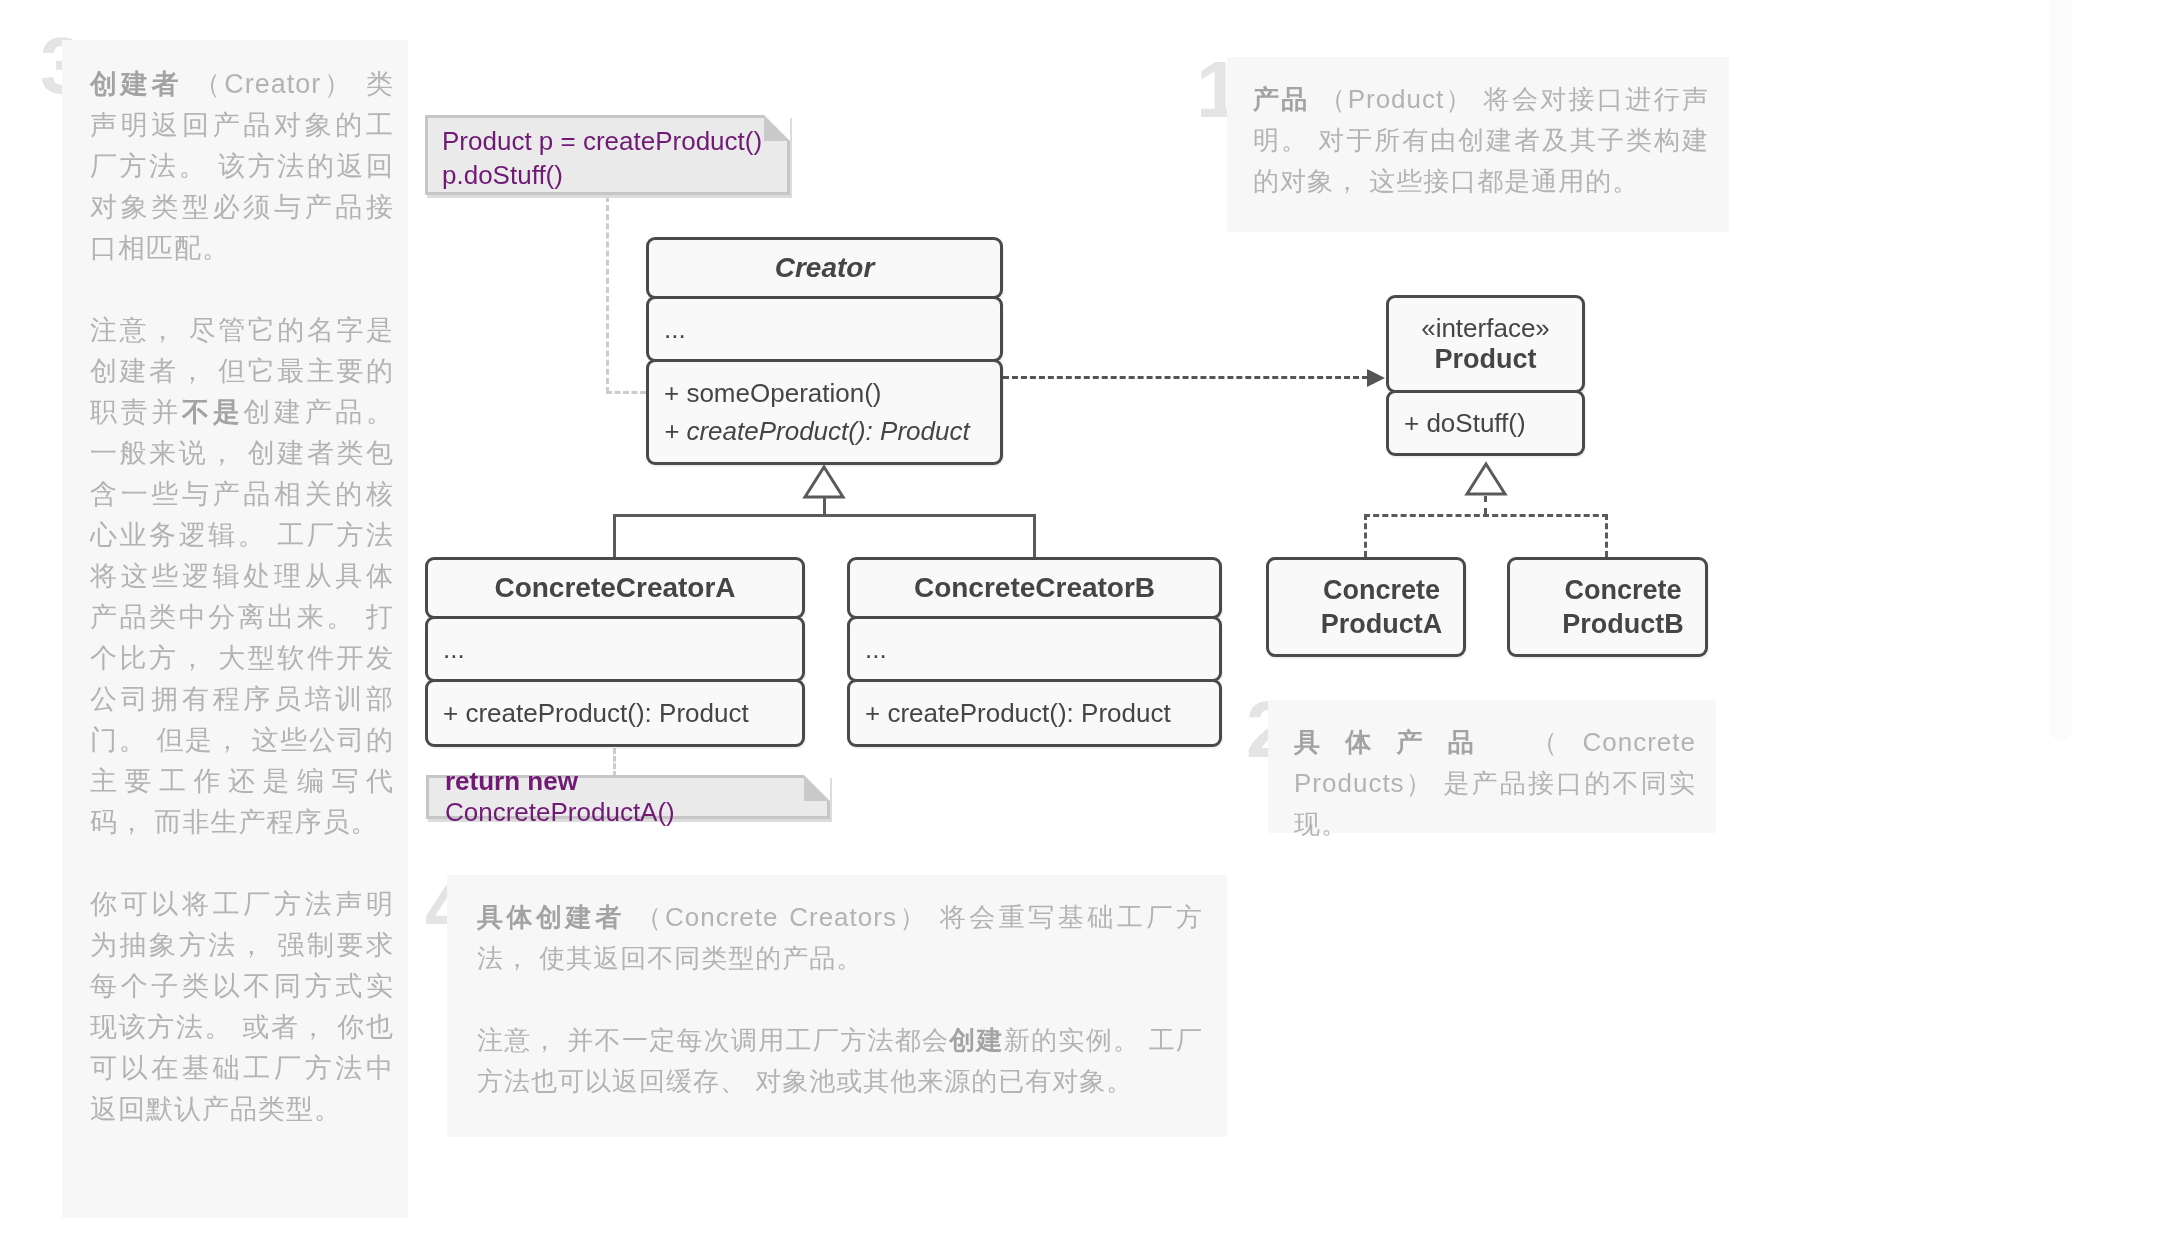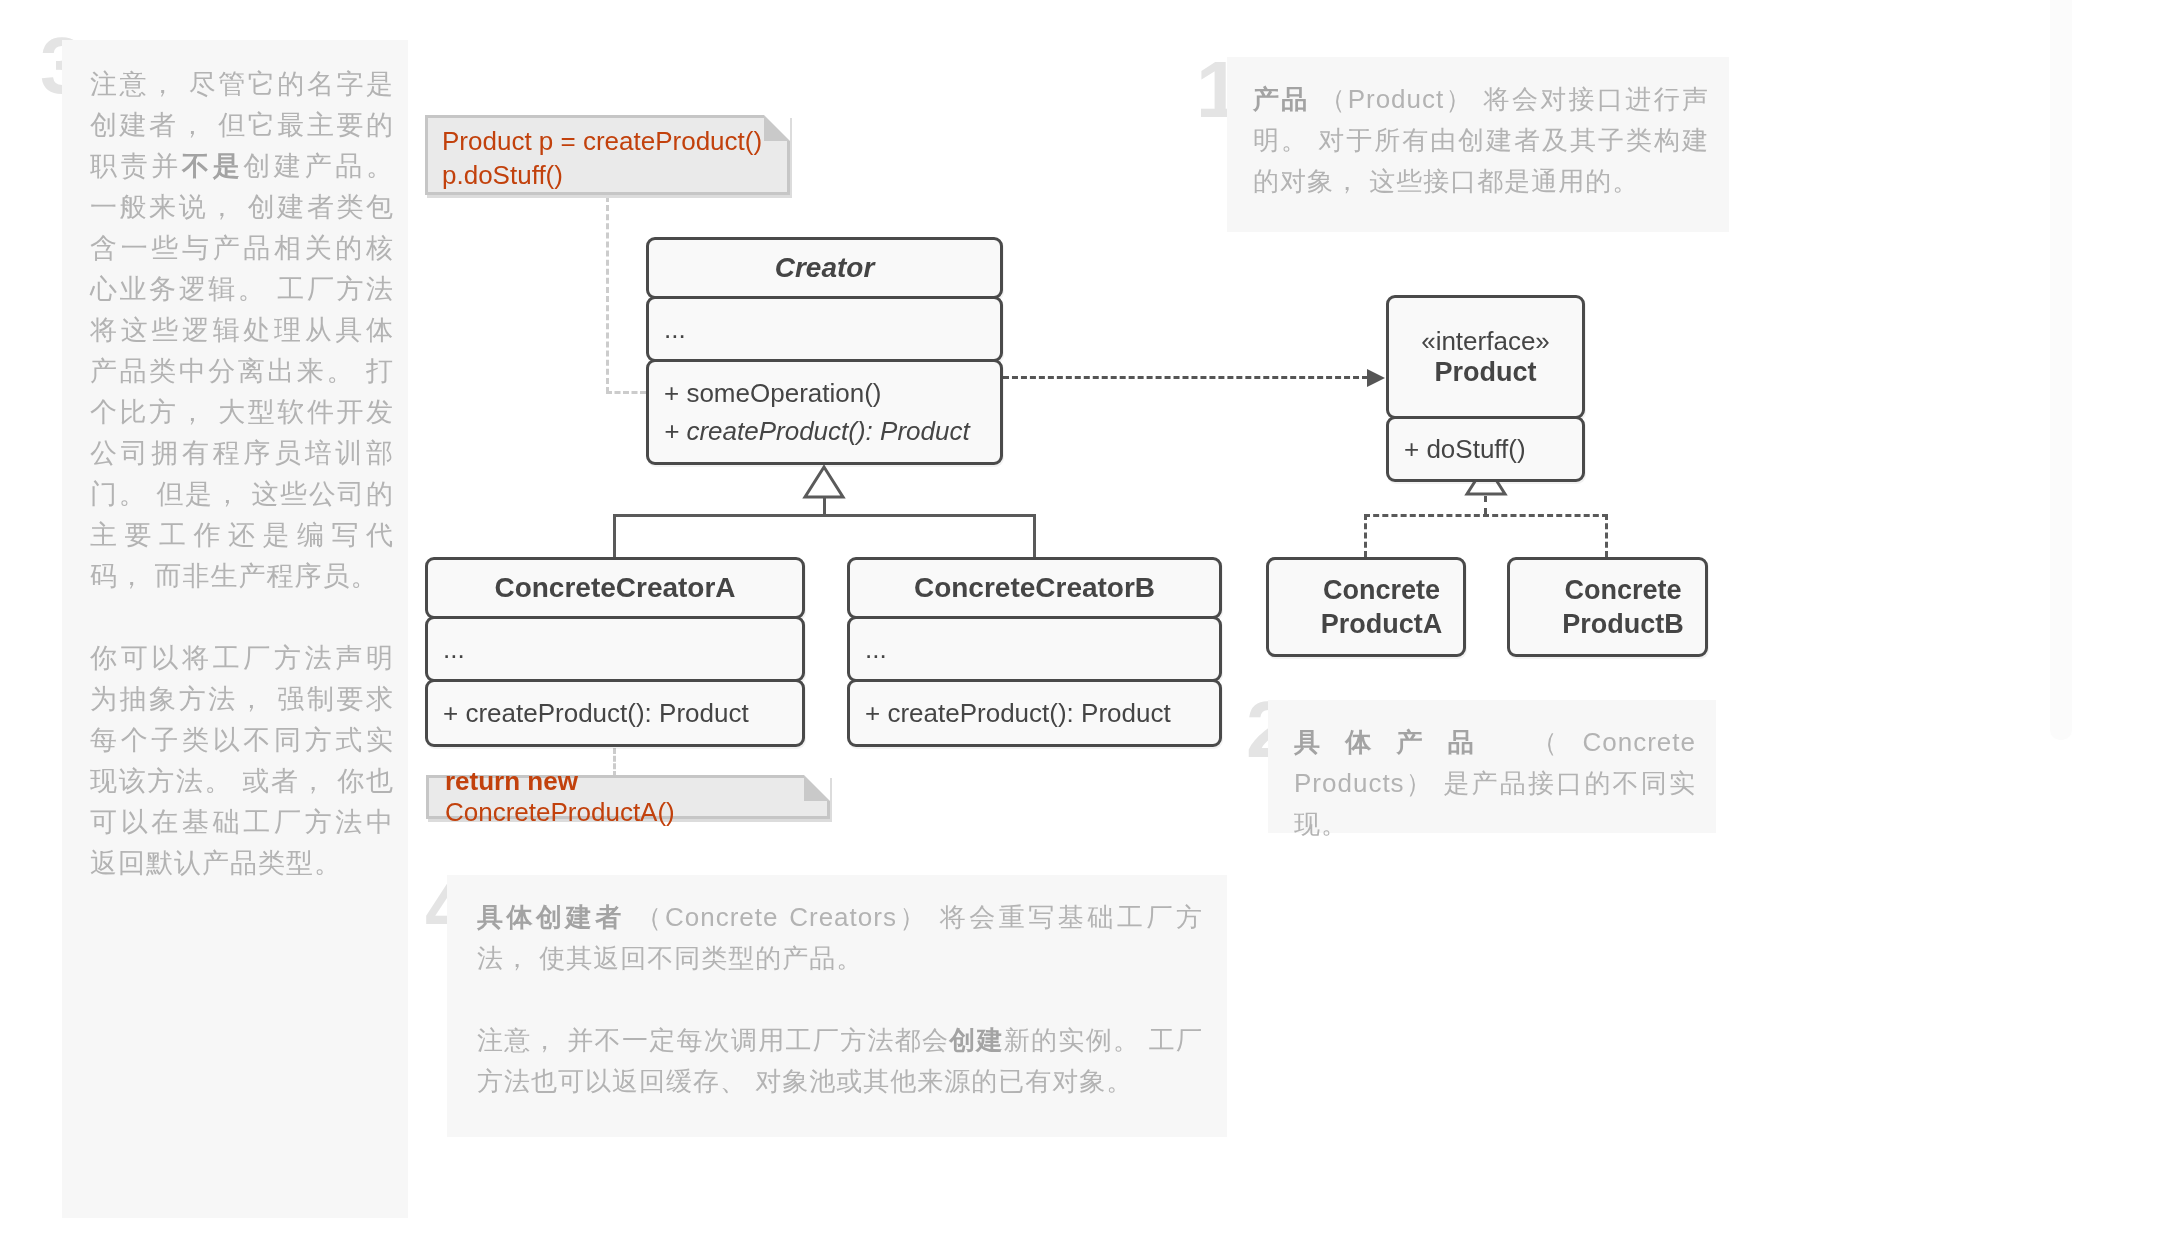--- a/index.html
+++ b/index.html
@@ -28,40 +28,40 @@
   .uml { position:absolute; z-index:3; color:#454545; }
   .cmp { border:3px solid #4a4a4a; border-radius:9px; background:#f9f9f9;
          margin-top:-3px; position:relative; display:flex; flex-direction:column;
          justify-content:center; box-shadow:1px 2px 0 rgba(0,0,0,0.05); }
   .cmp:first-child { margin-top:0; }
   .uml-creator { left:646px; top:237px; width:357px; }
   .uml-creator .c-head { height:62px; }
   .uml-creator .c-mid  { height:66px; }
   .uml-creator .c-meth { height:106px; }
   .uml-product { left:1386px; top:295px; width:199px; }
-  .uml-product .c-head { height:124px; }
+  .uml-product .c-head { height:98px; }
   .uml-product .c-meth { height:66px; }
   .uml-cca { left:425px; top:557px; width:380px; }
   .uml-ccb { left:847px; top:557px; width:375px; }
   .uml-cca .c-head, .uml-ccb .c-head { height:62px; }
   .uml-cca .c-mid,  .uml-ccb .c-mid  { height:66px; }
   .uml-cca .c-meth, .uml-ccb .c-meth { height:68px; }
   .uml-cpa { left:1266px; top:557px; width:200px; }
   .uml-cpb { left:1507px; top:557px; width:201px; }
   .uml-cpa .c-head, .uml-cpb .c-head { height:100px;padding-left:31px; }
   .cls-title { font-size:28px; font-weight:bold; text-align:center; }
   .italic { font-style:italic; }
   .stereotype { font-size:26px; text-align:center; }
   .cls-title-2line { font-size:27px; font-weight:bold; text-align:center; line-height:34px; }
   .fields { font-size:26px; padding-left:15px; }
   .methods { font-size:26px; line-height:38px; padding-left:15px; justify-content:center; }
 
   
   .note { position:absolute; z-index:3; background:#eaeaea; border:3px solid #c6c6c6;
-          color:#c2410c; font-size:26px; box-shadow:2px 3px 0 #dcdcdc; }
+          color:#701a75; font-size:26px; box-shadow:2px 3px 0 #dcdcdc; }
   .note::before { content:""; position:absolute; top:-3px; right:-3px; width:0; height:0;
           border-style:solid; border-width:0 26px 26px 0;
           border-color:#ffffff #ffffff #c9c9c9 #c9c9c9; }
   .note-client { left:425px; top:115px; width:365px; height:80px; padding:6px 14px; line-height:34px; }
   .note-return { left:426px; top:775px; width:404px; height:44px; display:flex;
                  align-items:center; padding:0 16px; }
 
   
   .line { position:absolute; z-index:2; }
   .solid-v { border-left:3px solid #5a5a5a; width:0; }
@@ -96,20 +96,21 @@
 <div class="canvas">
 
   <div class="scroll-strip"></div>
 
   <div class="watermark wm-3">3</div>
   <div class="watermark wm-1">1</div>
   <div class="watermark wm-2">2</div>
   <div class="watermark wm-4">4</div>
 
   <div class="panel panel-3">
+    <p class="ann"><b>创建者</b><span> （Creator） 类声明返回产品对象的工厂方法。 该方法的返回对象类型必须与产品接口相匹配。</span></p>
     <p class="ann"><span>注意， 尽管它的名字是创建者， 但它最主要的职责并</span><b>不是</b><span>创建产品。 一般来说， 创建者类包含一些与产品相关的核心业务逻辑。 工厂方法将这些逻辑处理从具体产品类中分离出来。 打个比方， 大型软件开发公司拥有程序员培训部门。 但是， 这些公司的主要工作还是编写代码， 而非生产程序员。</span></p>
     <p class="ann">你可以将工厂方法声明为抽象方法， 强制要求每个子类以不同方式实现该方法。 或者， 你也可以在基础工厂方法中返回默认产品类型。</p>
   </div>
 
   <div class="panel panel-1">
     <p class="ann"><b>产品</b><span> （Product） 将会对接口进行声明。 对于所有由创建者及其子类构建的对象， 这些接口都是通用的。</span></p>
   </div>
 
   <div class="panel panel-2">
     <p class="ann"><b>具体产品</b><span> （Concrete Products） 是产品接口的不同实现。</span></p>

